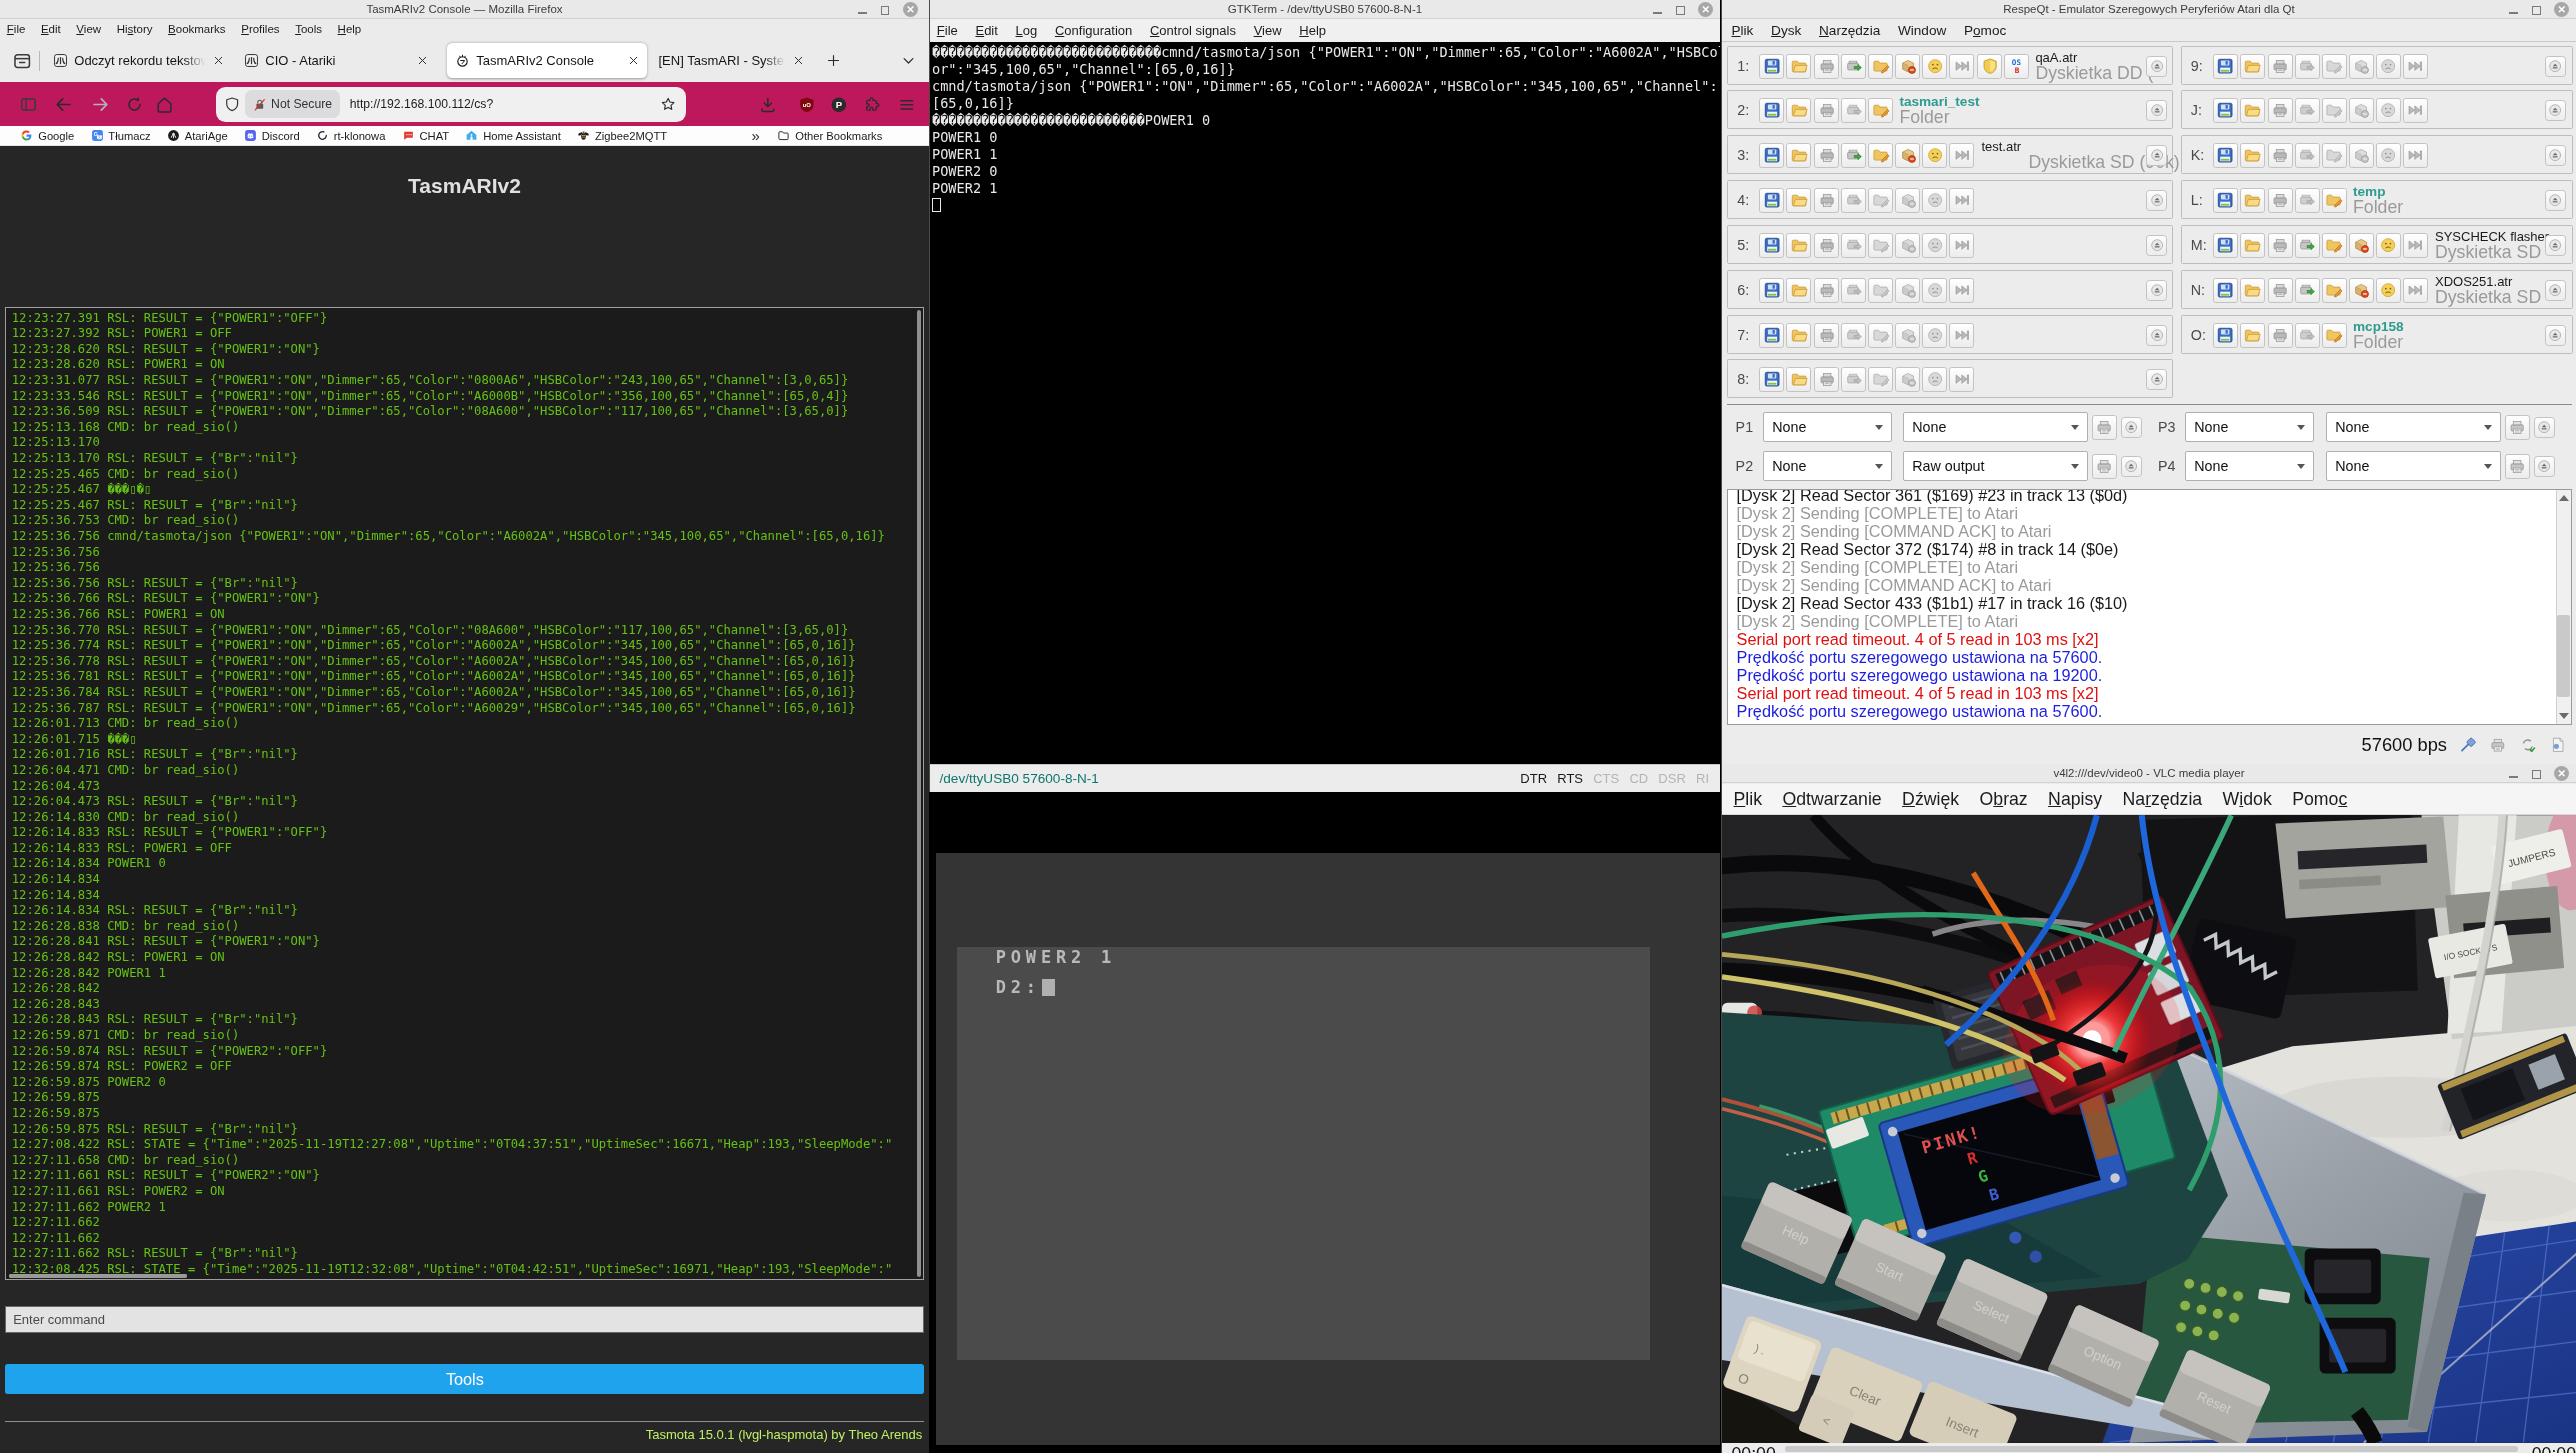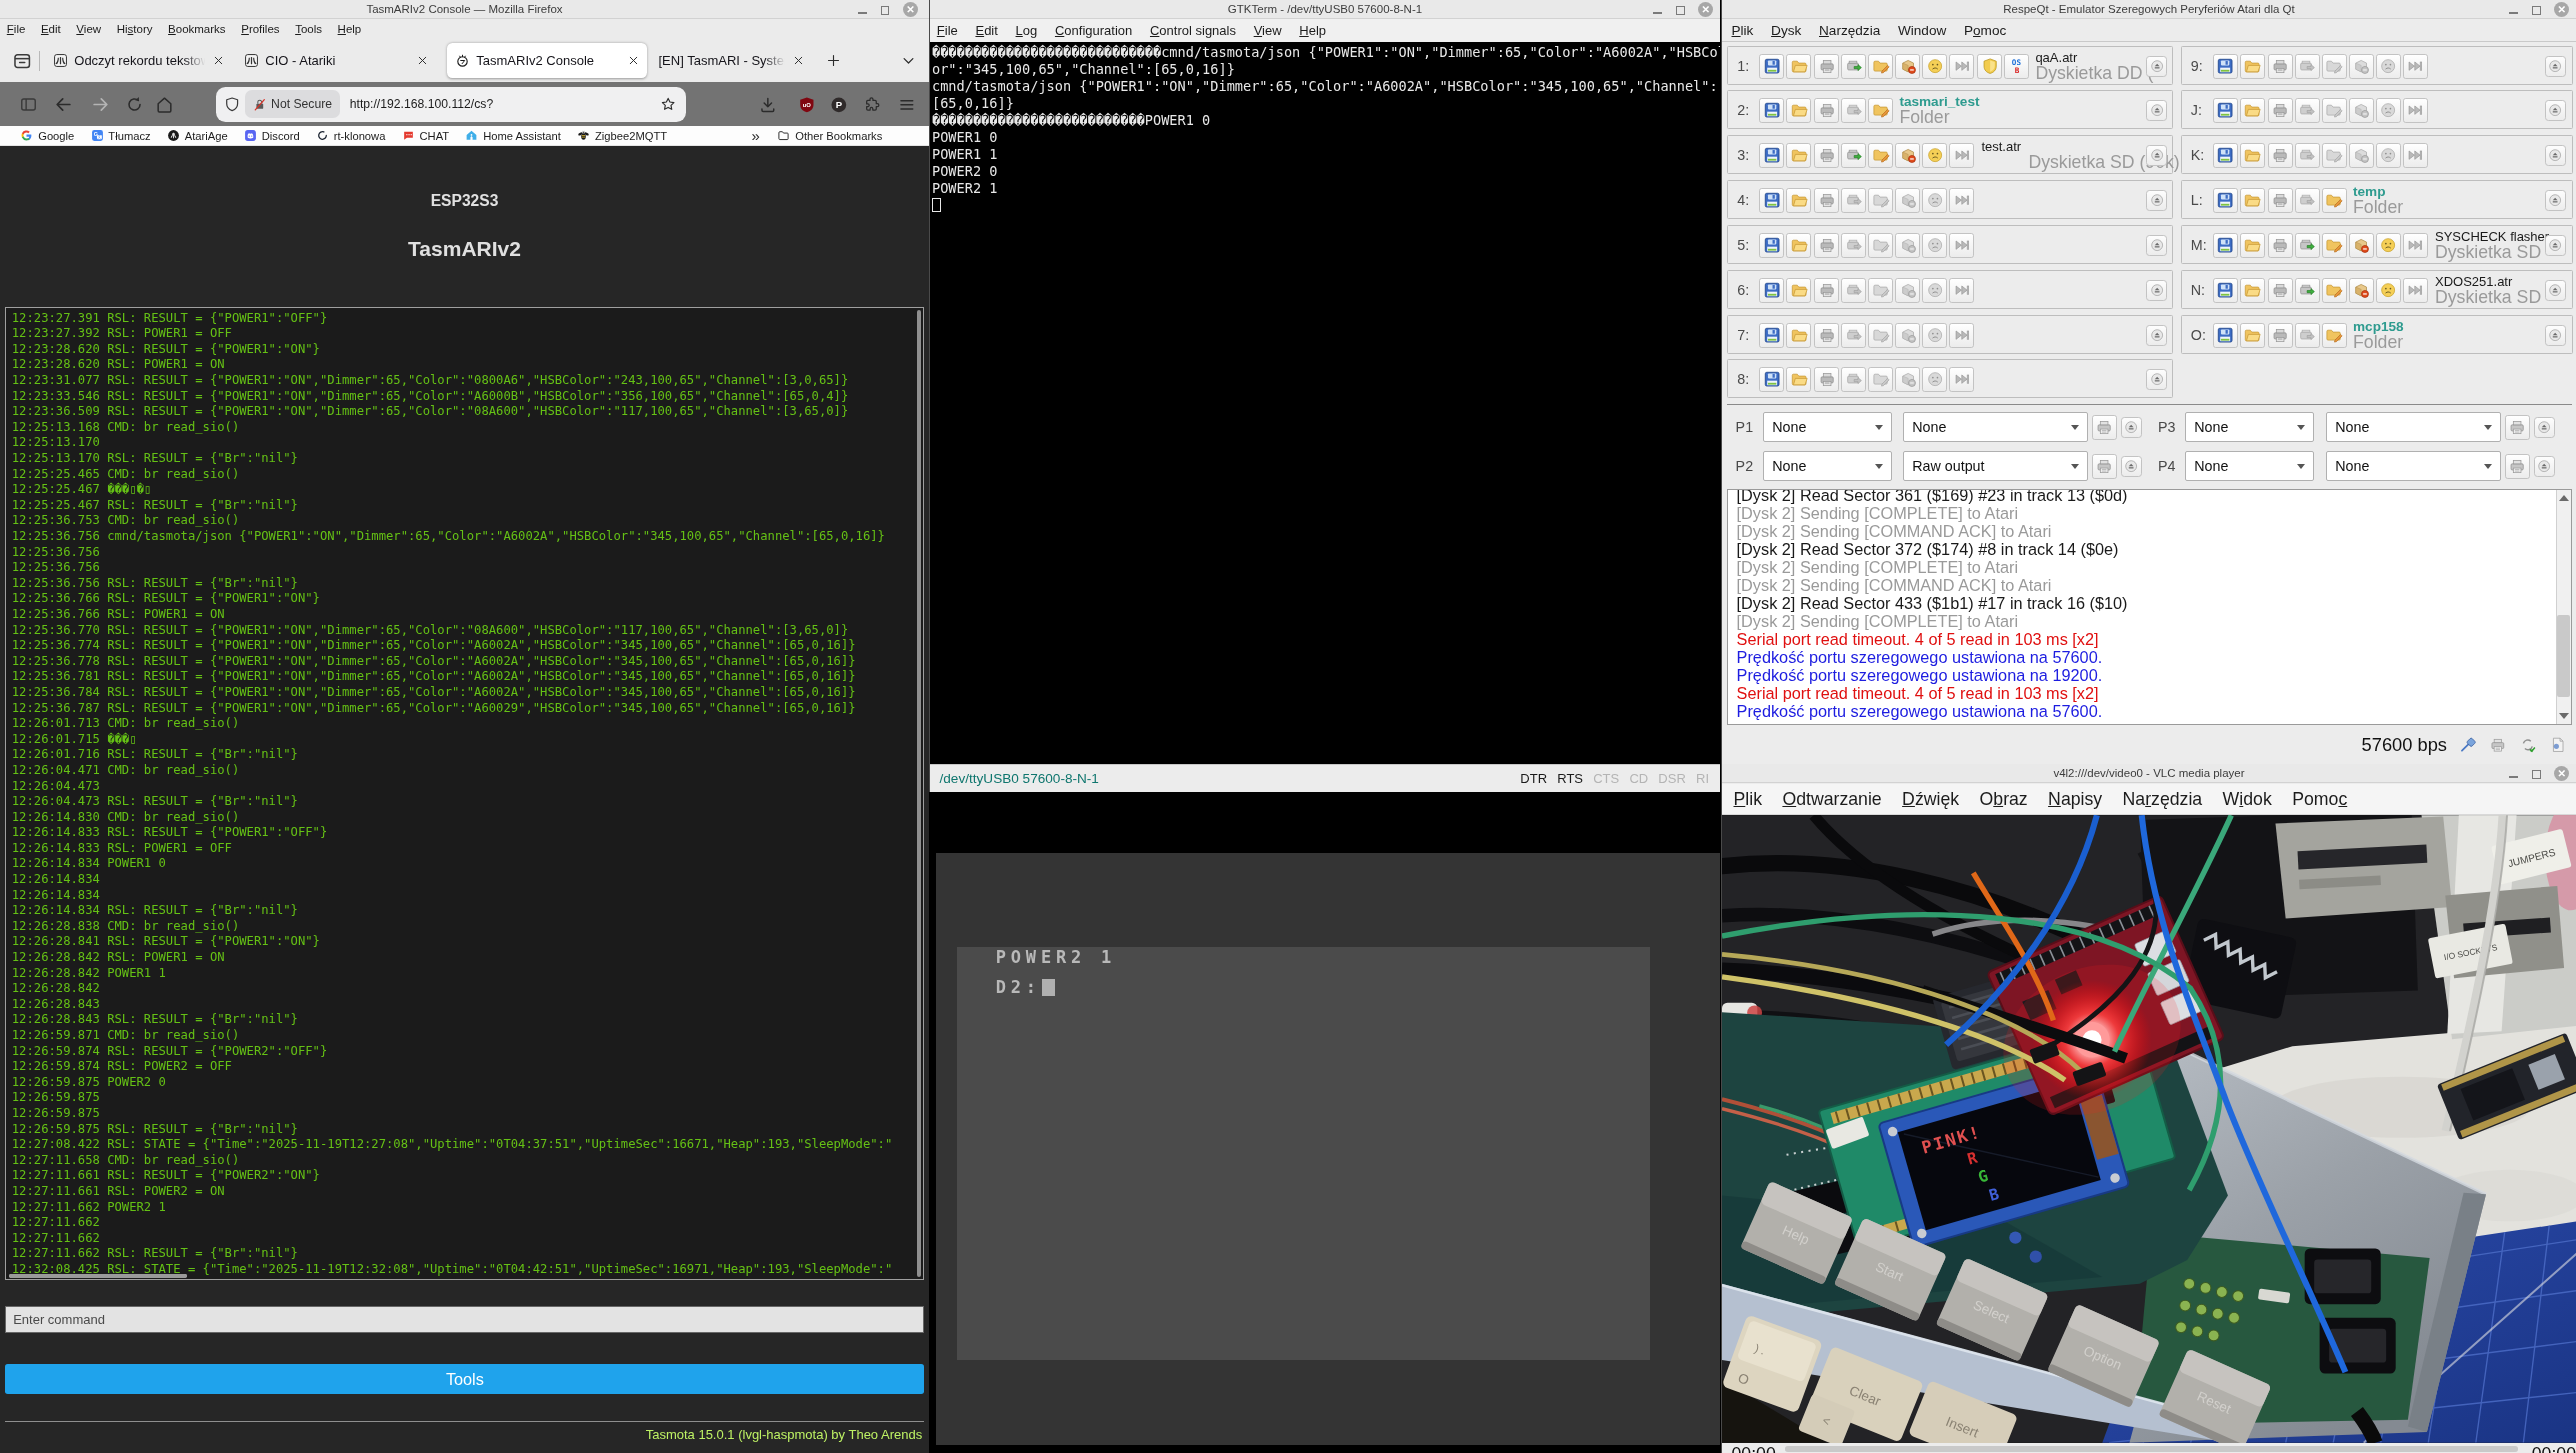--- a/index.html
+++ b/index.html
@@ -16,21 +16,21 @@
 .menubar .mi { color:#1c1c1c; white-space:pre; }
 .mi u { text-decoration:underline; text-underline-offset:1.4px; }
 
 #firefox { left:0; top:0; width:929px; height:1454px; background:#262626; }
 #ff-menubar { top:19px; height:19.7px; background:#ebebeb; font-size:11.5px; gap:15.6px; padding-left:6.8px; }
 #ff-tabstrip { position:absolute; left:0; right:0; top:39px; height:43px; background:#ebebeb; }
 .ff-tab { position:absolute; top:4.1px; height:35px; border-radius:5.4px; display:flex; align-items:center; }
 .ff-tab.active { background:#fff; box-shadow:0 0.7px 2.7px rgba(0,0,0,.35); }
 .ff-tab .ttitle { font-size:13px; color:#15141a; white-space:nowrap; overflow:hidden; flex:1; }
 .ff-tab .ttitle.fade { -webkit-mask-image:linear-gradient(90deg,#000 82%,transparent 98%); mask-image:linear-gradient(90deg,#000 82%,transparent 98%); }
-#ff-navbar { position:absolute; left:0; right:0; top:82px; height:60px; background:#737373; border-bottom:0.7px solid #e0e0e0; }
+#ff-navbar { position:absolute; left:0; right:0; top:82px; height:60px; background:#be185d; border-bottom:0.7px solid #e0e0e0; }
 #ff-urlbar { position:absolute; left:216px; top:4.8px; width:470px; height:35px; background:#f0f0f1; border-radius:9.5px; display:flex; align-items:center; }
 #ff-chip { background:#dcdcde; border-radius:6.8px; height:28px; display:flex; align-items:center; padding:0 8.2px; margin-left:28.5px; gap:4.8px; }
 #ff-chip span { font-size:12.2px; color:#333; }
 #ff-url { font-size:12.2px; color:#1c1c1c; margin-left:9.5px; flex:1; white-space:nowrap; }
 #ff-bookmarks { position:absolute; left:0; right:0; top:126px; height:20.4px; background:#fdfdfd; border-bottom:0.7px solid #e4e4e4; display:flex; align-items:center; padding-left:20.4px; }
 .bm { display:flex; align-items:center; gap:4.8px; margin-right:16.3px; }
 .bm span { font-size:11.2px; color:#1b1b1b; white-space:nowrap; }
 #ff-content { position:absolute; left:0; right:0; top:147px; bottom:0; background:#262626; color:#eaeaea; }
 #tas-h3 { text-align:center; font-size:15.6px; font-weight:bold; margin-top:45px; color:#e0e0e0; }
 #tas-h1 { text-align:center; font-size:21px; font-weight:bold; margin-top:27px; color:#e0e0e0; }
@@ -356,21 +356,20 @@
       <div class="bm">
         <span class="ic" style="display: inline-block; line-height: 0;">
           <svg class="icon-svg" width="13" height="13" viewBox="0 0 24 24">
             <path d="M3.5 6.5A1.5 1.5 0 0 1 5 5h5l2 2.5h7A1.5 1.5 0 0 1 20.5 9v9A1.5 1.5 0 0 1 19 19.5H5A1.5 1.5 0 0 1 3.5 18z" stroke-linecap="round" stroke-linejoin="round" fill="none" stroke="#2b2b2b" stroke-width="1.8"></path>
           </svg>
         </span>
         <span>Other Bookmarks</span>
       </div>
     </div>
     <div id="ff-content">
-      <div id="tas-h3">ESP32S3</div>
       <div id="tas-h1">TasmARIv2</div>
       <div id="tas-console">
         <pre><div>12:23:27.391 RSL: RESULT = {"POWER1":"OFF"}</div><div>12:23:27.392 RSL: POWER1 = OFF</div><div>12:23:28.620 RSL: RESULT = {"POWER1":"ON"}</div><div>12:23:28.620 RSL: POWER1 = ON</div><div>12:23:31.077 RSL: RESULT = {"POWER1":"ON","Dimmer":65,"Color":"0800A6","HSBColor":"243,100,65","Channel":[3,0,65]}</div><div>12:23:33.546 RSL: RESULT = {"POWER1":"ON","Dimmer":65,"Color":"A6000B","HSBColor":"356,100,65","Channel":[65,0,4]}</div><div>12:23:36.509 RSL: RESULT = {"POWER1":"ON","Dimmer":65,"Color":"08A600","HSBColor":"117,100,65","Channel":[3,65,0]}</div><div>12:25:13.168 CMD: br read_sio()</div><div>12:25:13.170</div><div>12:25:13.170 RSL: RESULT = {"Br":"nil"}</div><div>12:25:25.465 CMD: br read_sio()</div><div>12:25:25.467 ���▯�▯</div><div>12:25:25.467 RSL: RESULT = {"Br":"nil"}</div><div>12:25:36.753 CMD: br read_sio()</div><div>12:25:36.756 cmnd/tasmota/json {"POWER1":"ON","Dimmer":65,"Color":"A6002A","HSBColor":"345,100,65","Channel":[65,0,16]}</div><div>12:25:36.756</div><div>12:25:36.756</div><div>12:25:36.756 RSL: RESULT = {"Br":"nil"}</div><div>12:25:36.766 RSL: RESULT = {"POWER1":"ON"}</div><div>12:25:36.766 RSL: POWER1 = ON</div><div>12:25:36.770 RSL: RESULT = {"POWER1":"ON","Dimmer":65,"Color":"08A600","HSBColor":"117,100,65","Channel":[3,65,0]}</div><div>12:25:36.774 RSL: RESULT = {"POWER1":"ON","Dimmer":65,"Color":"A6002A","HSBColor":"345,100,65","Channel":[65,0,16]}</div><div>12:25:36.778 RSL: RESULT = {"POWER1":"ON","Dimmer":65,"Color":"A6002A","HSBColor":"345,100,65","Channel":[65,0,16]}</div><div>12:25:36.781 RSL: RESULT = {"POWER1":"ON","Dimmer":65,"Color":"A6002A","HSBColor":"345,100,65","Channel":[65,0,16]}</div><div>12:25:36.784 RSL: RESULT = {"POWER1":"ON","Dimmer":65,"Color":"A6002A","HSBColor":"345,100,65","Channel":[65,0,16]}</div><div>12:25:36.787 RSL: RESULT = {"POWER1":"ON","Dimmer":65,"Color":"A60029","HSBColor":"345,100,65","Channel":[65,0,16]}</div><div>12:26:01.713 CMD: br read_sio()</div><div>12:26:01.715 ���▯</div><div>12:26:01.716 RSL: RESULT = {"Br":"nil"}</div><div>12:26:04.471 CMD: br read_sio()</div><div>12:26:04.473</div><div>12:26:04.473 RSL: RESULT = {"Br":"nil"}</div><div>12:26:14.830 CMD: br read_sio()</div><div>12:26:14.833 RSL: RESULT = {"POWER1":"OFF"}</div><div>12:26:14.833 RSL: POWER1 = OFF</div><div>12:26:14.834 POWER1 0</div><div>12:26:14.834</div><div>12:26:14.834</div><div>12:26:14.834 RSL: RESULT = {"Br":"nil"}</div><div>12:26:28.838 CMD: br read_sio()</div><div>12:26:28.841 RSL: RESULT = {"POWER1":"ON"}</div><div>12:26:28.842 RSL: POWER1 = ON</div><div>12:26:28.842 POWER1 1</div><div>12:26:28.842</div><div>12:26:28.843</div><div>12:26:28.843 RSL: RESULT = {"Br":"nil"}</div><div>12:26:59.871 CMD: br read_sio()</div><div>12:26:59.874 RSL: RESULT = {"POWER2":"OFF"}</div><div>12:26:59.874 RSL: POWER2 = OFF</div><div>12:26:59.875 POWER2 0</div><div>12:26:59.875</div><div>12:26:59.875</div><div>12:26:59.875 RSL: RESULT = {"Br":"nil"}</div><div>12:27:08.422 RSL: STATE = {"Time":"2025-11-19T12:27:08","Uptime":"0T04:37:51","UptimeSec":16671,"Heap":193,"SleepMode":"</div><div>12:27:11.658 CMD: br read_sio()</div><div>12:27:11.661 RSL: RESULT = {"POWER2":"ON"}</div><div>12:27:11.661 RSL: POWER2 = ON</div><div>12:27:11.662 POWER2 1</div><div>12:27:11.662</div><div>12:27:11.662</div><div>12:27:11.662 RSL: RESULT = {"Br":"nil"}</div><div>12:32:08.425 RSL: STATE = {"Time":"2025-11-19T12:32:08","Uptime":"0T04:42:51","UptimeSec":16971,"Heap":193,"SleepMode":"</div></pre>
         <div id="tas-vscroll"></div>
         <div id="tas-hscroll"></div>
       </div>
       <div id="tas-input">Enter command</div>
       <div id="tas-tools">Tools</div>
       <div id="tas-hr"></div>
       <div id="tas-footer">Tasmota 15.0.1 (lvgl-haspmota) by Theo Arends</div>

